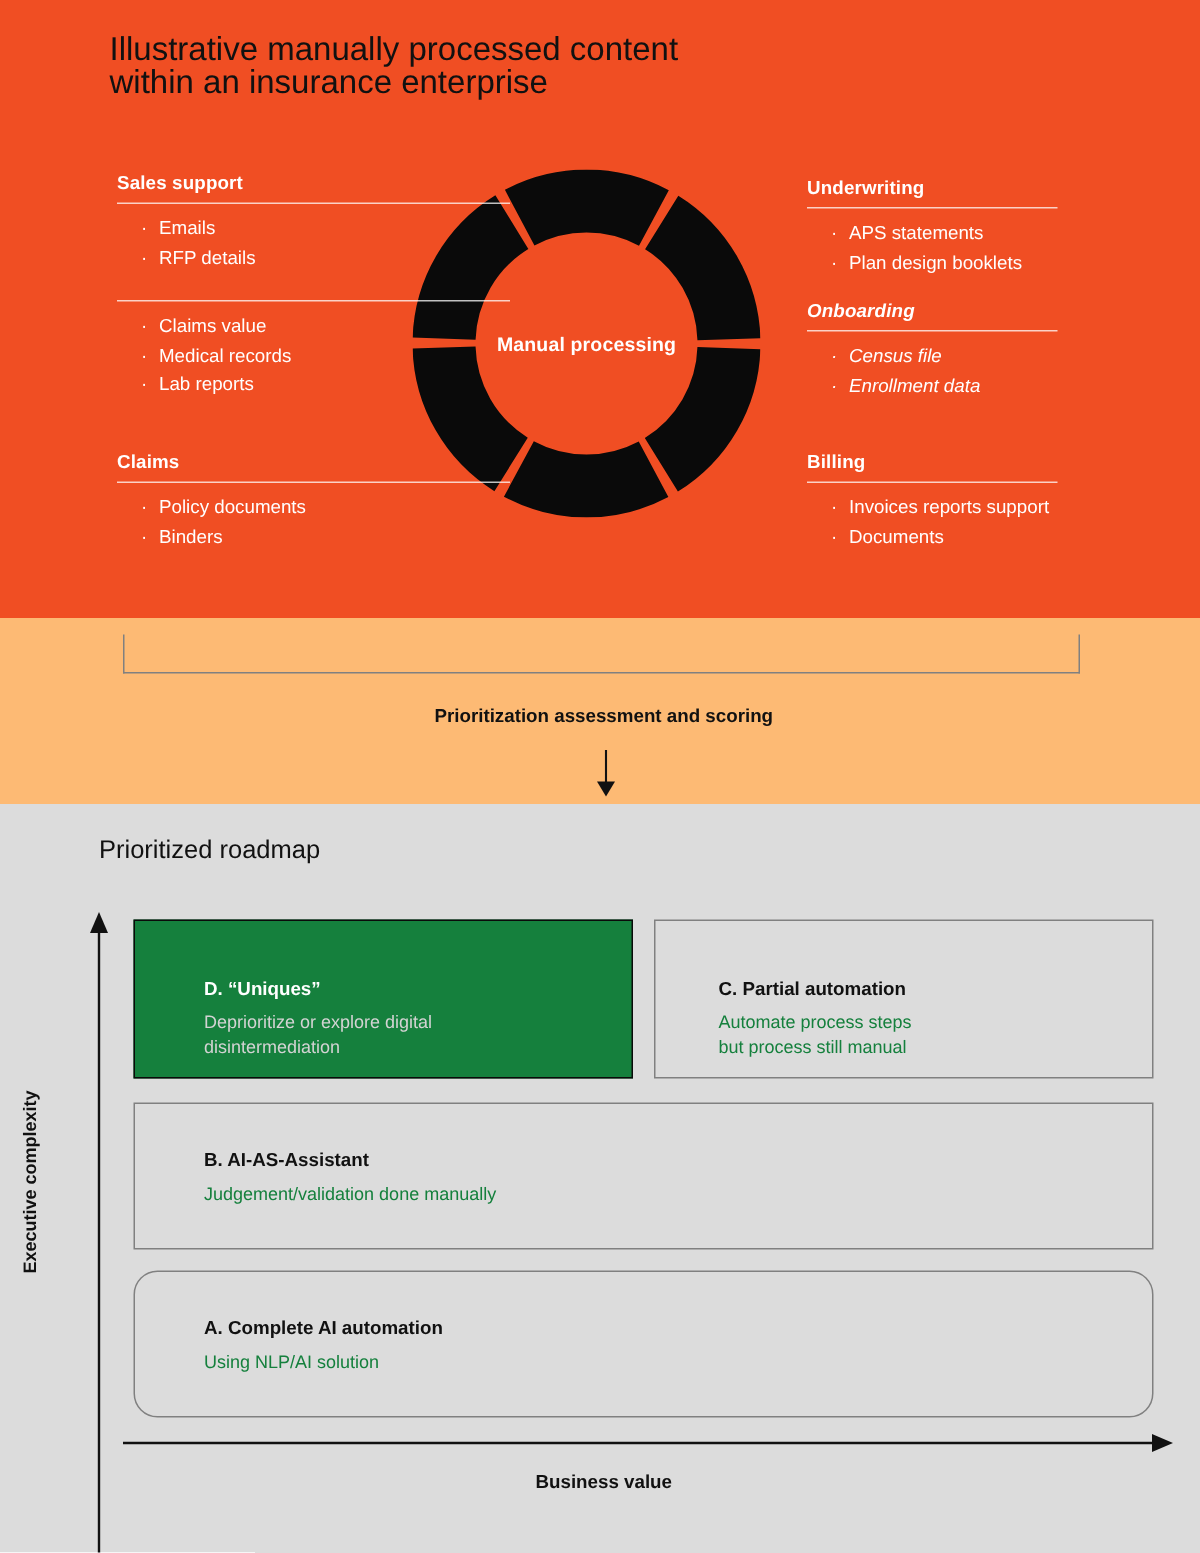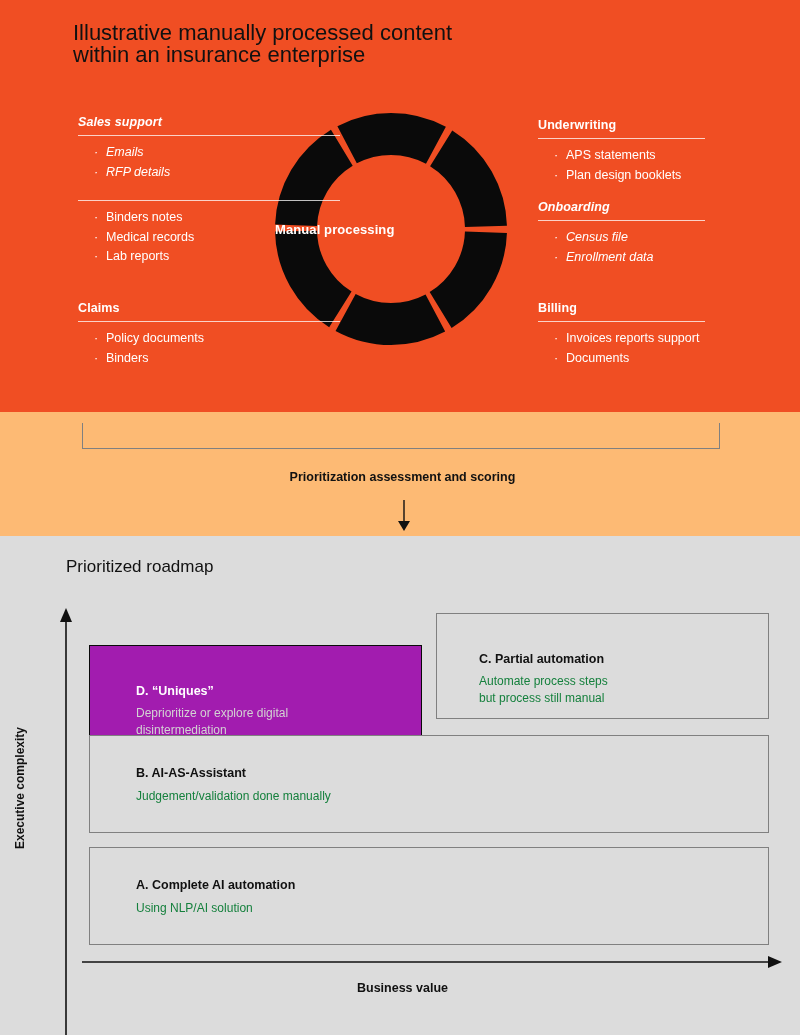--- a/index.html
+++ b/index.html
@@ -42,20 +42,21 @@
     left: 275px;
     top: 113px;
     width: 232px;
     height: 232px;
   }
   #donut-label {
     position: absolute;
     left: 275px;
     top: 222px;
     width: 232px;
+    text-align: center;
     font-size: 13px;
     font-weight: bold;
     color: #ffffff;
     letter-spacing: .1px;
   }
 
   
   .cat-group { position: absolute; }
   .cat-title {
     font-size: 12.5px;
@@ -88,21 +89,21 @@
     top: 0;
     font-size: 12.5px;
     line-height: 19.5px;
   }
 
   .left-group  { left: 78px; }
   .right-group { left: 538px; }
   .left-group  .cat-rule { width: 262px; }
   .right-group .cat-rule { width: 167px; }
 
-  #grp-sales      { top: 115px; font-style: italic; }
+  #grp-sales      { top: 115px; }
   #grp-policy     { top: 200px; }
   #grp-claims     { top: 301px; }
   #grp-underwrite { top: 118px; }
   #grp-onboard    { top: 200px; font-style: italic; }
   #grp-billing    { top: 301px; }
 
   
   #mid-band {
     position: absolute;
     left: 0; top: 412px;
@@ -195,23 +196,22 @@
   }
 
   
   .card {
     position: absolute;
     box-sizing: border-box;
     border: 1px solid #808080;
     background: #dcdcdc;
   }
   .card.dark {
-    background: #a21caf;
+    background: #15803d;
     border-color: #0a0a0a;
-    margin-top: 32px;
   }
   .card-title {
     position: absolute;
     left: 46px;
     top: 38px;
     font-size: 12.5px;
     font-weight: bold;
     color: #111111;
     white-space: nowrap;
   }
@@ -223,21 +223,21 @@
     line-height: 17px;
     color: #15803d;
     white-space: pre-line;
   }
   .card.dark .card-title { color: #ffffff; }
   .card.dark .card-desc  { color: #d3d3d3; }
 
   #card-d { left: 89px;  top: 77px;  width: 333px; height: 106px; }
   #card-c { left: 436px; top: 77px;  width: 333px; height: 106px; padding-left: 44px; }
   #card-b { left: 89px;  top: 199px; width: 680px; height: 98px; }
-  #card-a { left: 89px;  top: 311px; width: 680px; height: 98px; }
+  #card-a { left: 89px;  top: 311px; width: 680px; height: 98px; border-radius: 16px; }
 
   #card-c .card-title, #card-c .card-desc { left: 42px; }
   #card-b .card-title { top: 30px; }
   #card-b .card-desc  { top: 52px; }
   #card-a .card-title { top: 30px; }
   #card-a .card-desc  { top: 52px; }
 </style>
 </head>
 <body>
 
@@ -258,21 +258,21 @@
     <div class="cat-rule"></div>
     <ul class="cat-list">
       <li><span class="bullet">·</span><span>Emails</span></li>
       <li><span class="bullet">·</span><span>RFP details</span></li>
     </ul>
   </div>
 
   <div class="cat-group left-group" id="grp-policy">
     <div class="cat-rule"></div>
     <ul class="cat-list">
-      <li><span class="bullet">·</span><span>Binders notes</span></li>
+      <li><span class="bullet">·</span><span>Claims value</span></li>
       <li><span class="bullet">·</span><span>Medical records</span></li>
       <li><span class="bullet">·</span><span>Lab reports</span></li>
     </ul>
   </div>
 
   <div class="cat-group left-group" id="grp-claims">
     <div class="cat-title">Claims</div>
     <div class="cat-rule"></div>
     <ul class="cat-list">
       <li><span class="bullet">·</span><span>Policy documents</span></li>

